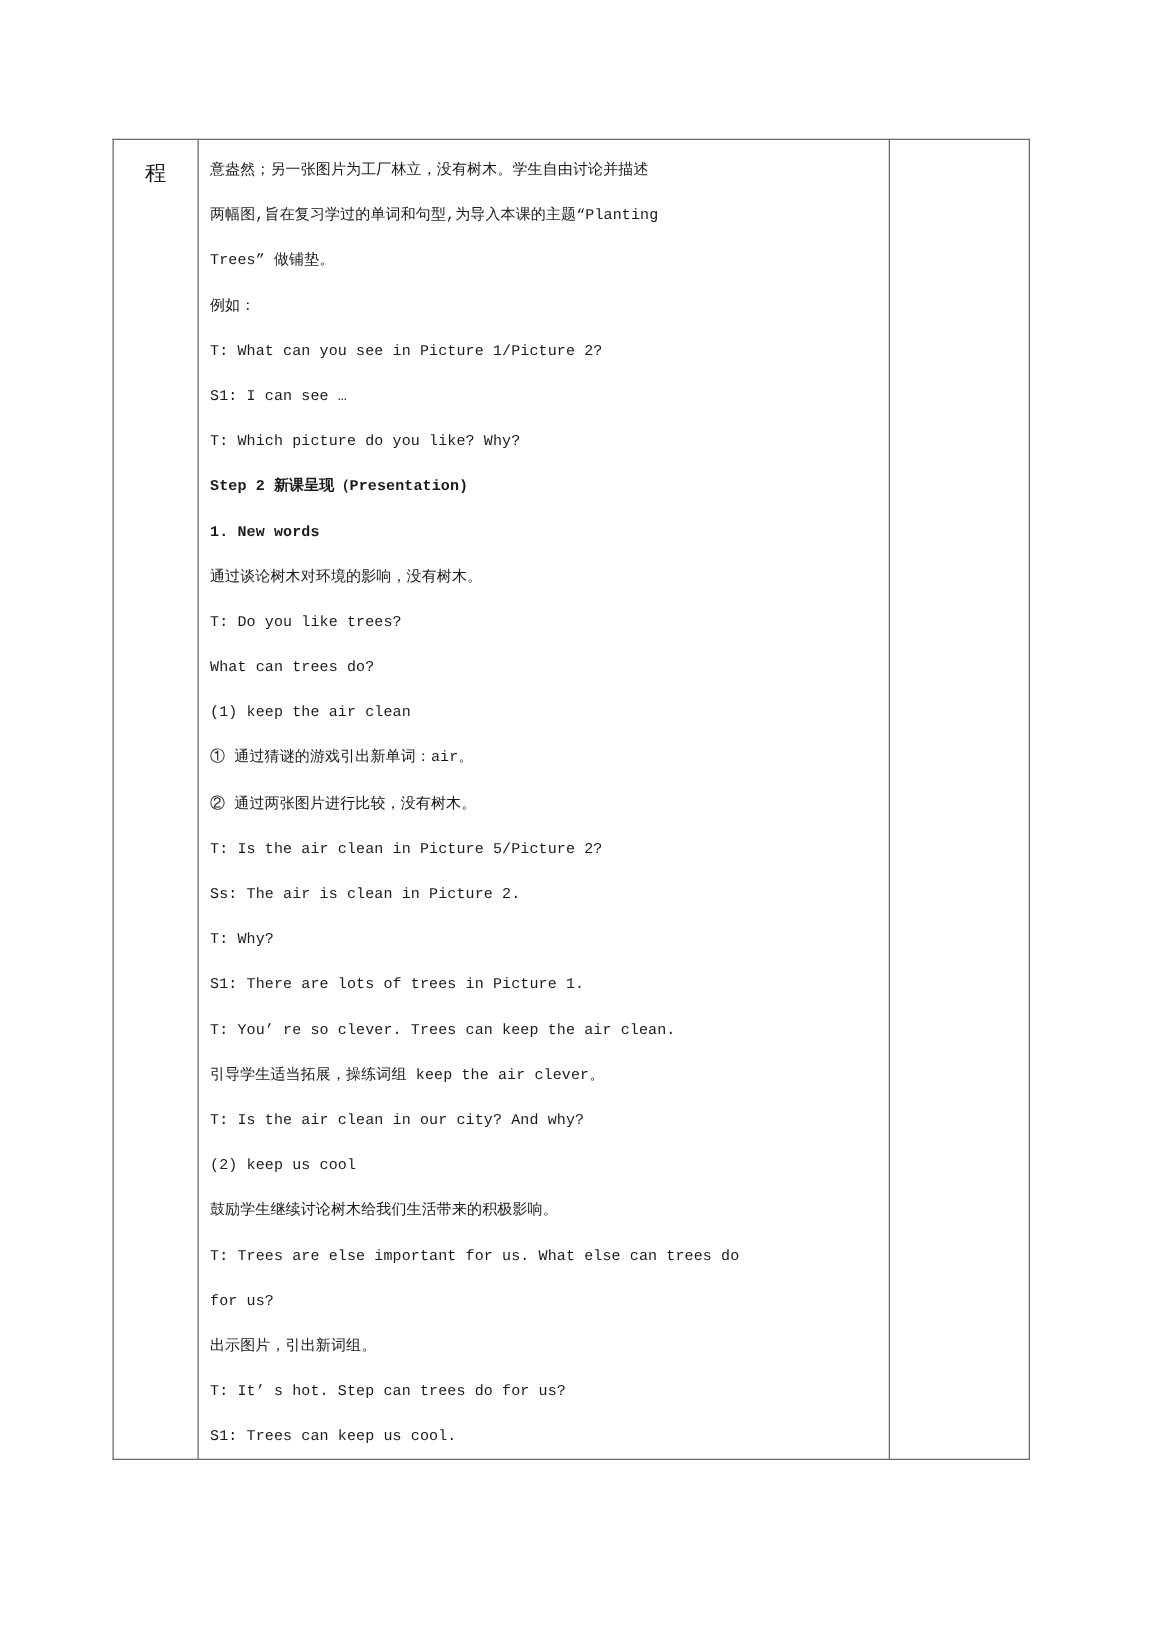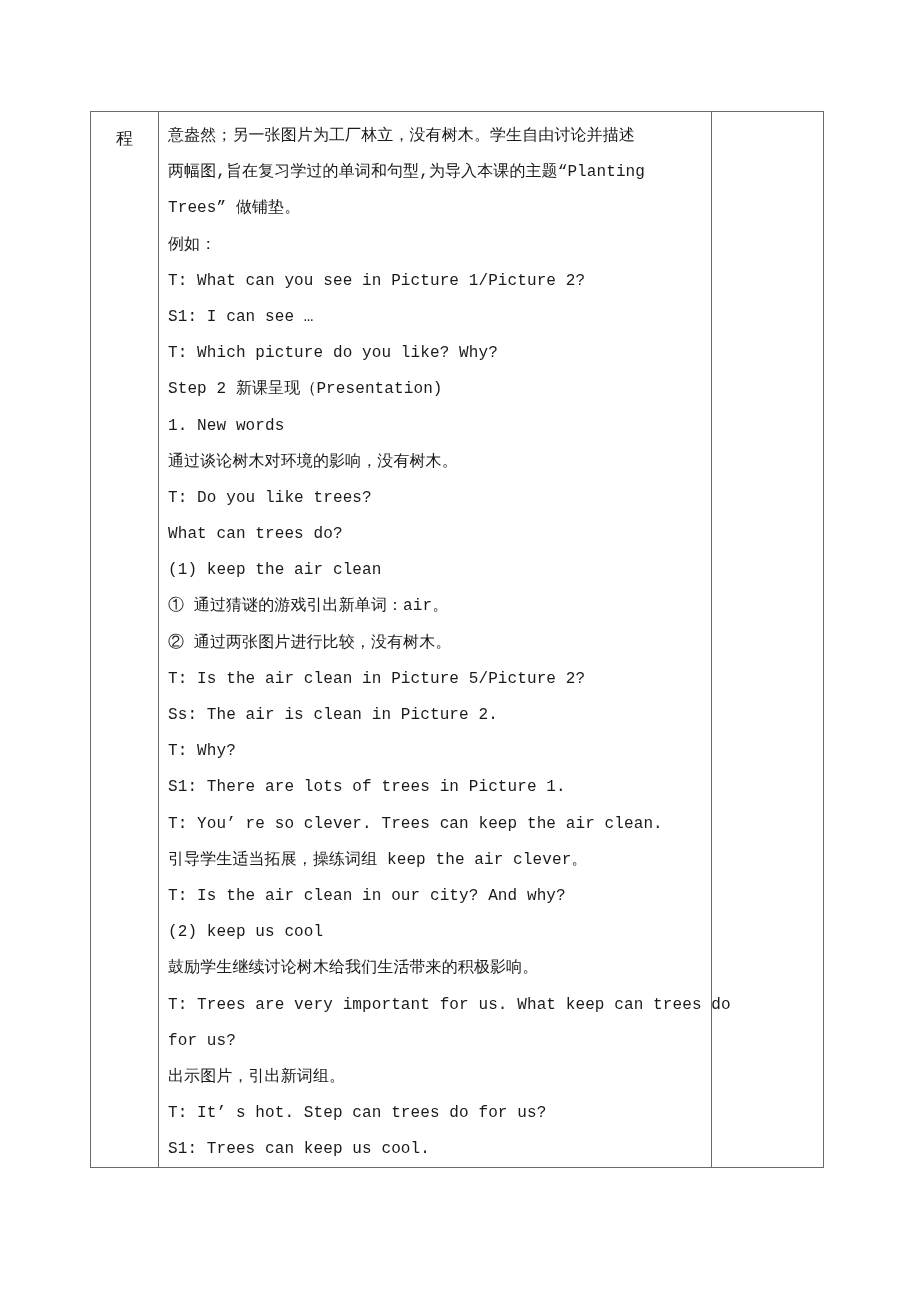--- a/index.html
+++ b/index.html
@@ -39,28 +39,28 @@
     }
     .label-text {
       display: inline-block;
       padding-top: 6px;
     }
     .content-cell {
       padding: 6px 8px 0 9px !important;
     }
     .line {
       font-family: "Liberation Mono", "DejaVu Sans Mono", monospace;
-      font-size: 16px;
+      font-size: 12px;
       line-height: 36.2px;
       height: 36.2px;
       white-space: nowrap;
       letter-spacing: 0.1px;
     }
     .line.bold {
-      font-weight: normal;
+      font-weight: bold;
     }
   </style>
 </head>
 <body>
 
 <table class="page-table">
   <colgroup>
     <col class="col-label">
     <col class="col-content">
     <col class="col-notes">
@@ -88,21 +88,21 @@
       <div class="line">② 通过两张图片进行比较，没有树木。</div>
       <div class="line">T: Is the air clean in Picture 5/Picture 2?</div>
       <div class="line">Ss: The air is clean in Picture 2.</div>
       <div class="line">T: Why?</div>
       <div class="line">S1: There are lots of trees in Picture 1.</div>
       <div class="line">T: You’ re so clever. Trees can keep the air clean.</div>
       <div class="line">引导学生适当拓展，操练词组 keep the air clever。</div>
       <div class="line">T: Is the air clean in our city? And why?</div>
       <div class="line">(2) keep us cool</div>
       <div class="line">鼓励学生继续讨论树木给我们生活带来的积极影响。</div>
-      <div class="line">T: Trees are very important for us. What keep can trees do</div>
+      <div class="line">T: Trees are else important for us. What else can trees do</div>
       <div class="line">for us?</div>
       <div class="line">出示图片，引出新词组。</div>
       <div class="line">T: It’ s hot. Step can trees do for us?</div>
       <div class="line">S1: Trees can keep us cool.</div>
     </td>
     <td class="notes-cell"></td>
   </tr>
 </tbody>
   </table>
 

